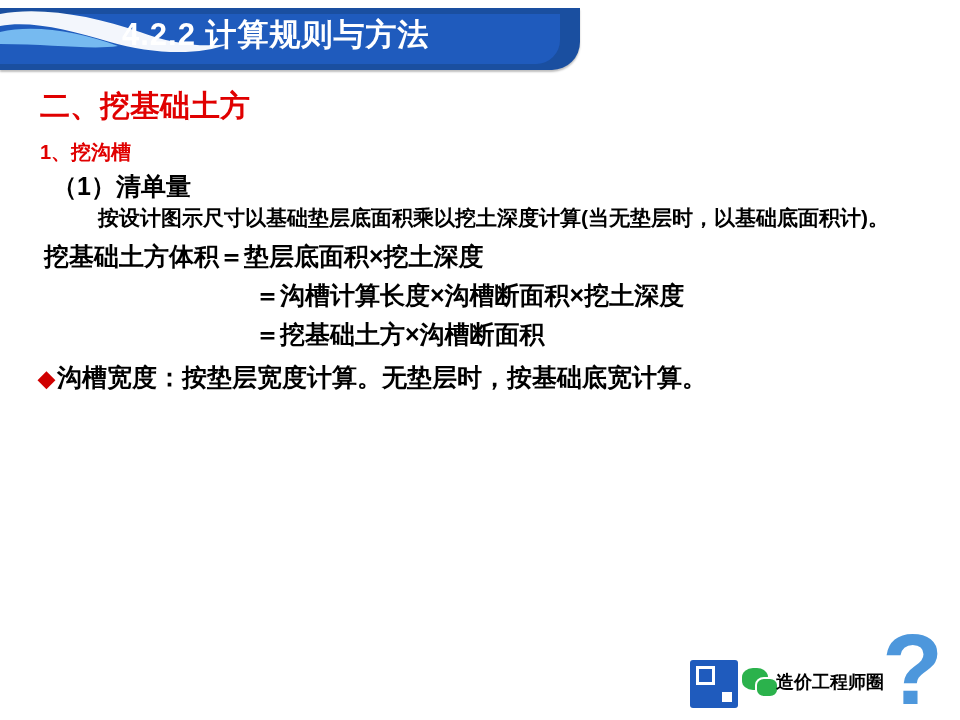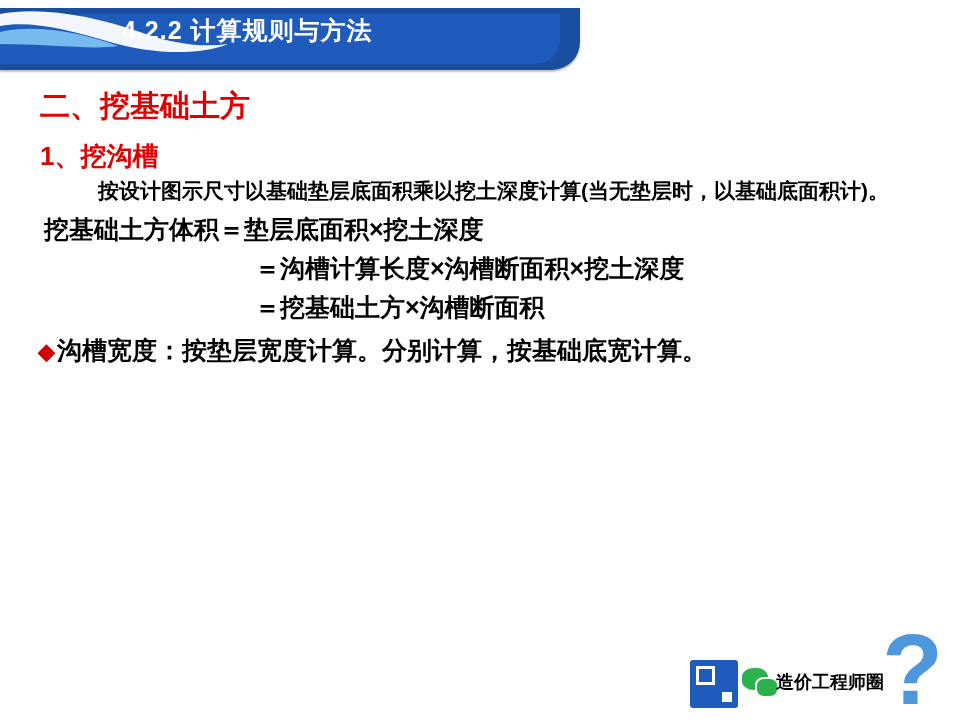--- a/index.html
+++ b/index.html
@@ -47,21 +47,21 @@
     left: 0;
     top: 2px;
     width: 230px;
     height: 46px;
     overflow: hidden;
   }
   .header-title {
     position: absolute;
     left: 122px;
     top: 14px;
-    font-size: 25px;
+    font-size: 31px;
     font-weight: bold;
     color: #ffffff;
     letter-spacing: 1px;
     white-space: nowrap;
     font-family: "Liberation Sans", sans-serif;
   }
 
   
   .content {
     position: absolute;
@@ -80,21 +80,21 @@
     color: #e00000;
     font-weight: bold;
   }
 
   .h2 {
     font-size: 30px;
     margin-left: 40px;
     margin-bottom: 12px;
   }
   .h3 {
-    font-size: 26px;
+    font-size: 20px;
     margin-left: 40px;
     margin-bottom: 4px;
   }
   .h4 {
     font-size: 25px;
     margin-left: 52px;
     font-weight: bold;
     margin-bottom: 2px;
   }
 
@@ -228,28 +228,29 @@
   </div>
   <div class="header-title">4.2.2 计算规则与方法</div>
 </div>
 
 <div class="content">
 
   <div class="line h2 heading-red">二、挖基础土方</div>
 
   <div class="line h3 heading-red">1、挖沟槽</div>
 
+  <div class="line h4">（1）清单量</div>
 
   <div class="para"><span class="indent"></span><span>按设计图示尺寸以基础垫层底面积乘以挖土深度计算(当无垫层时，以基础底面积计)。</span></div>
 
   <div class="formula">挖基础土方体积＝垫层底面积×挖土深度</div>
   <div class="formula indent2">＝沟槽计算长度×沟槽断面积×挖土深度</div>
   <div class="formula indent2">＝挖基础土方×沟槽断面积</div>
 
-  <div class="bullet-line"><span class="diamond">◆</span><span>沟槽宽度：按垫层宽度计算。分别计算，按基础底宽计算。</span></div>
+  <div class="bullet-line"><span class="diamond">◆</span><span>沟槽宽度：按垫层宽度计算。无垫层时，按基础底宽计算。</span></div>
 
 
 </div>
 
 <div class="footer">
   <div class="question-mark">?</div>
   <div class="qr-block"></div>
   <div class="wechat-icon"></div>
   <div class="footer-text">造价工程师圈</div>
 </div>

